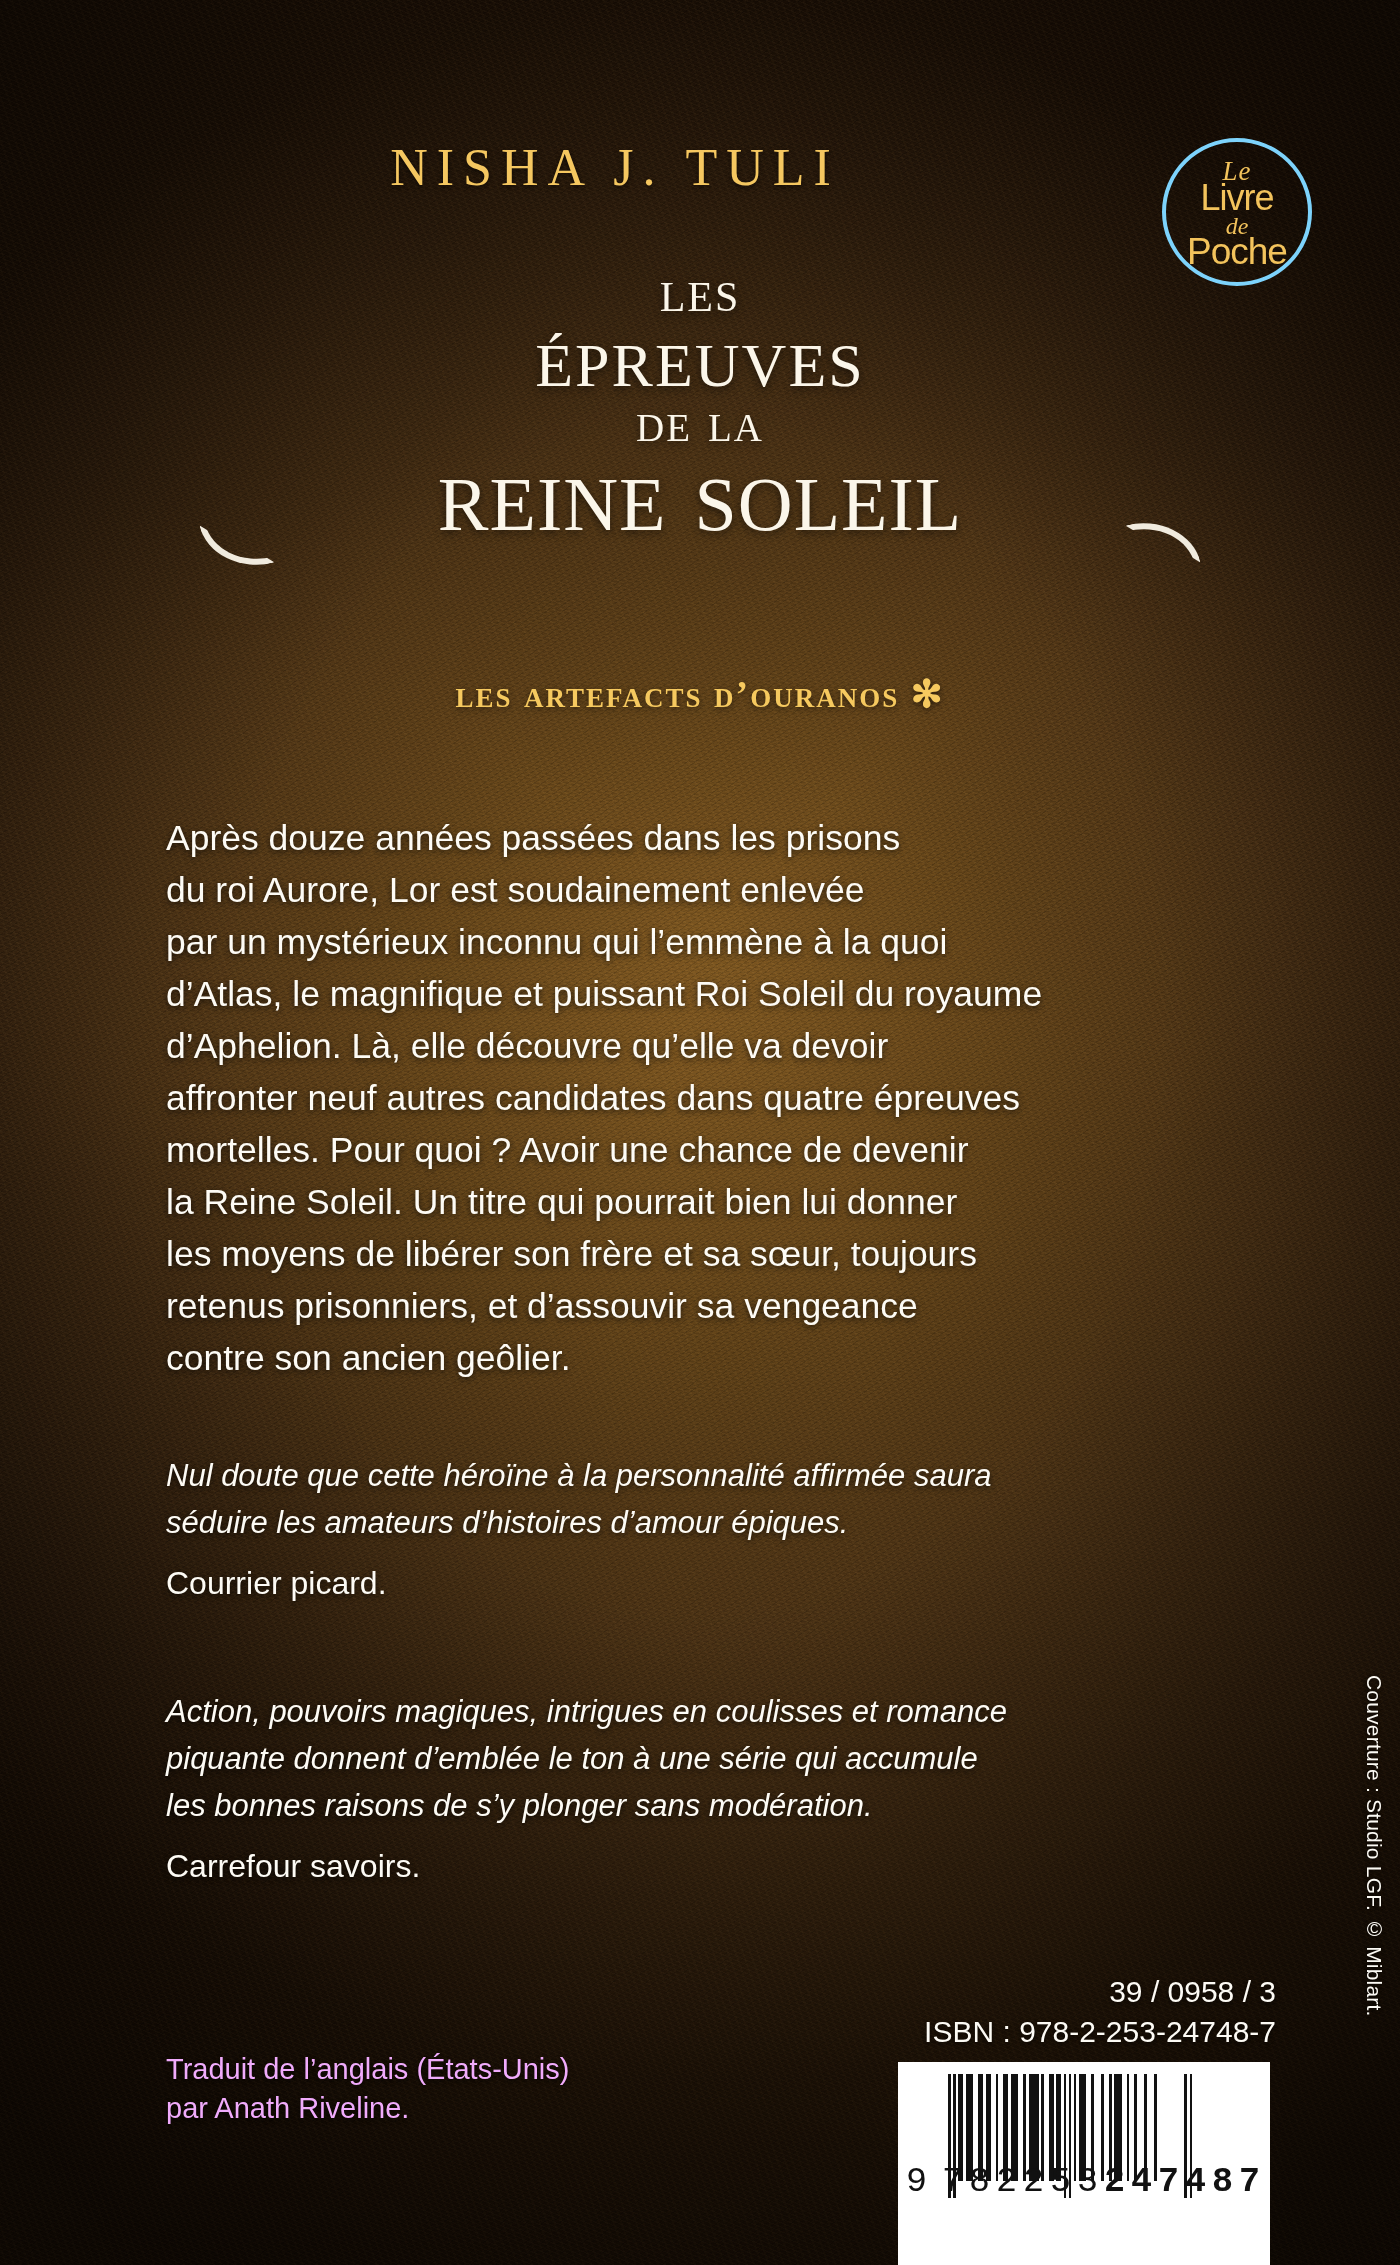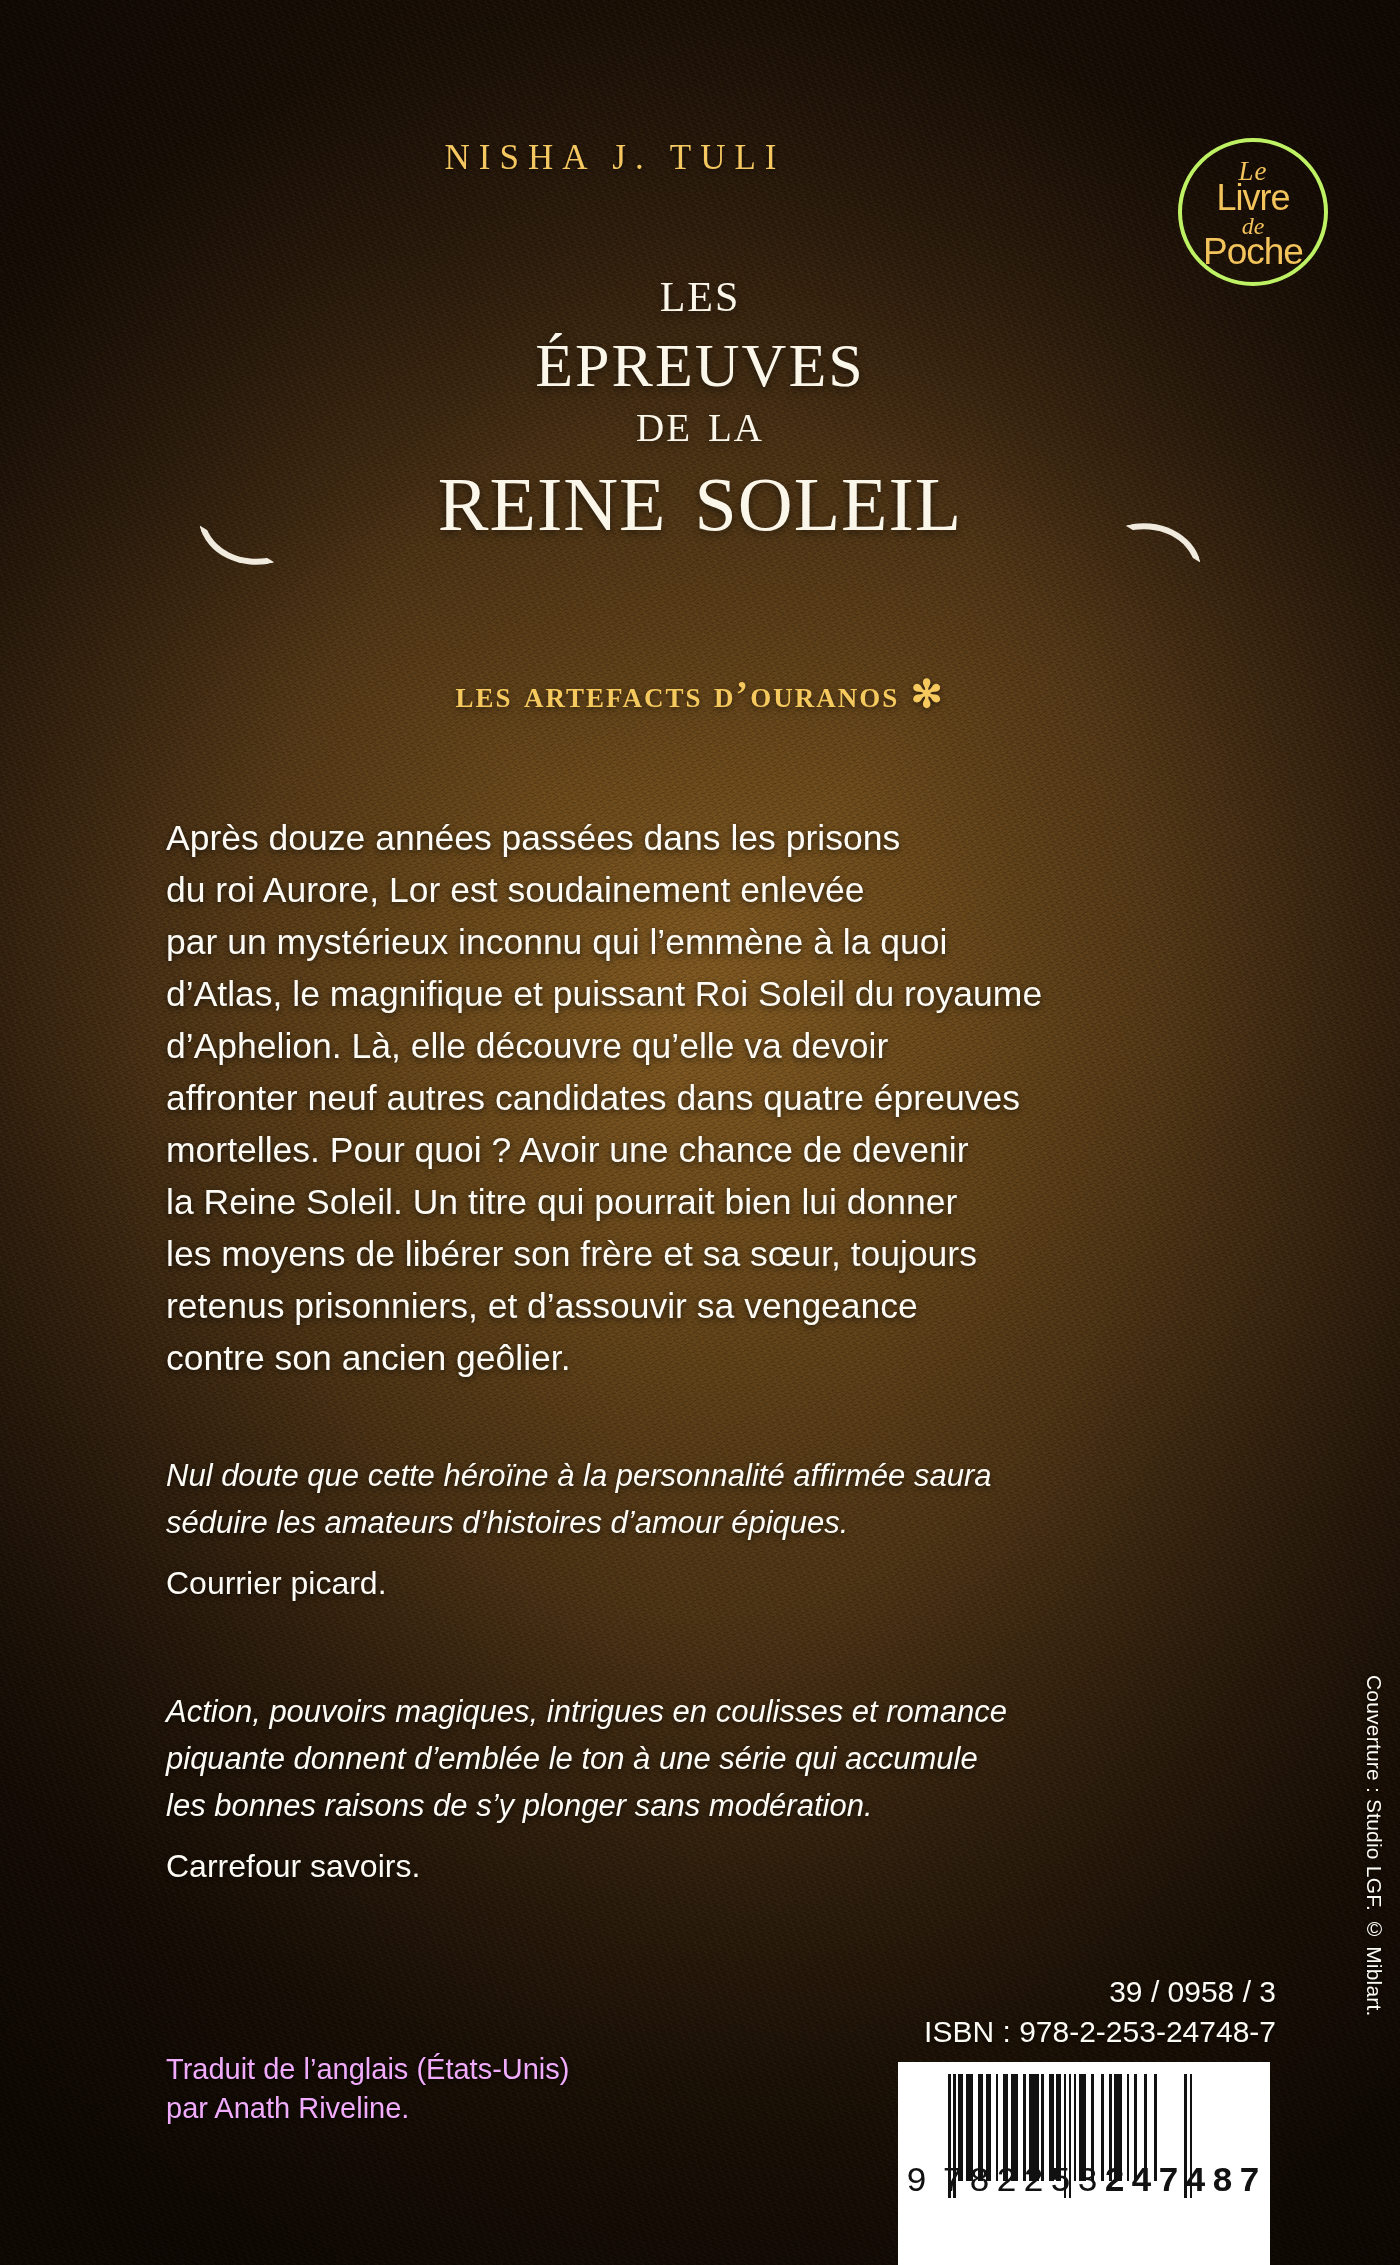--- a/index.html
+++ b/index.html
@@ -62,35 +62,35 @@
   .content { position: relative; z-index: 5; width: 100%; height: 100%; }
 
   
   .author {
     position: absolute;
     left: 0; right: 0;
     top: 138px;
     text-align: center;
     padding-right: 170px;
     font-family: "Liberation Serif", serif;
-    font-size: 35px;
+    font-size: 52px;
     letter-spacing: 9px;
     color: #f5c760;
     text-shadow: 0 2px 5px rgba(0,0,0,.6);
     white-space: nowrap;
   }
 
   
   .logo {
     position: absolute;
-    right: 72px;
+    right: 88px;
     top: 138px;
     width: 150px;
     height: 148px;
-    border: 4px solid #bef264;
+    border: 4px solid #7dd3fc;
     border-radius: 50% / 50%;
     color: #f3c35c;
     text-align: center;
     line-height: 1;
   }
   .logo-le {
     font-family: "Liberation Serif", serif;
     font-style: italic;
     font-size: 27px;
     margin-top: 16px;

